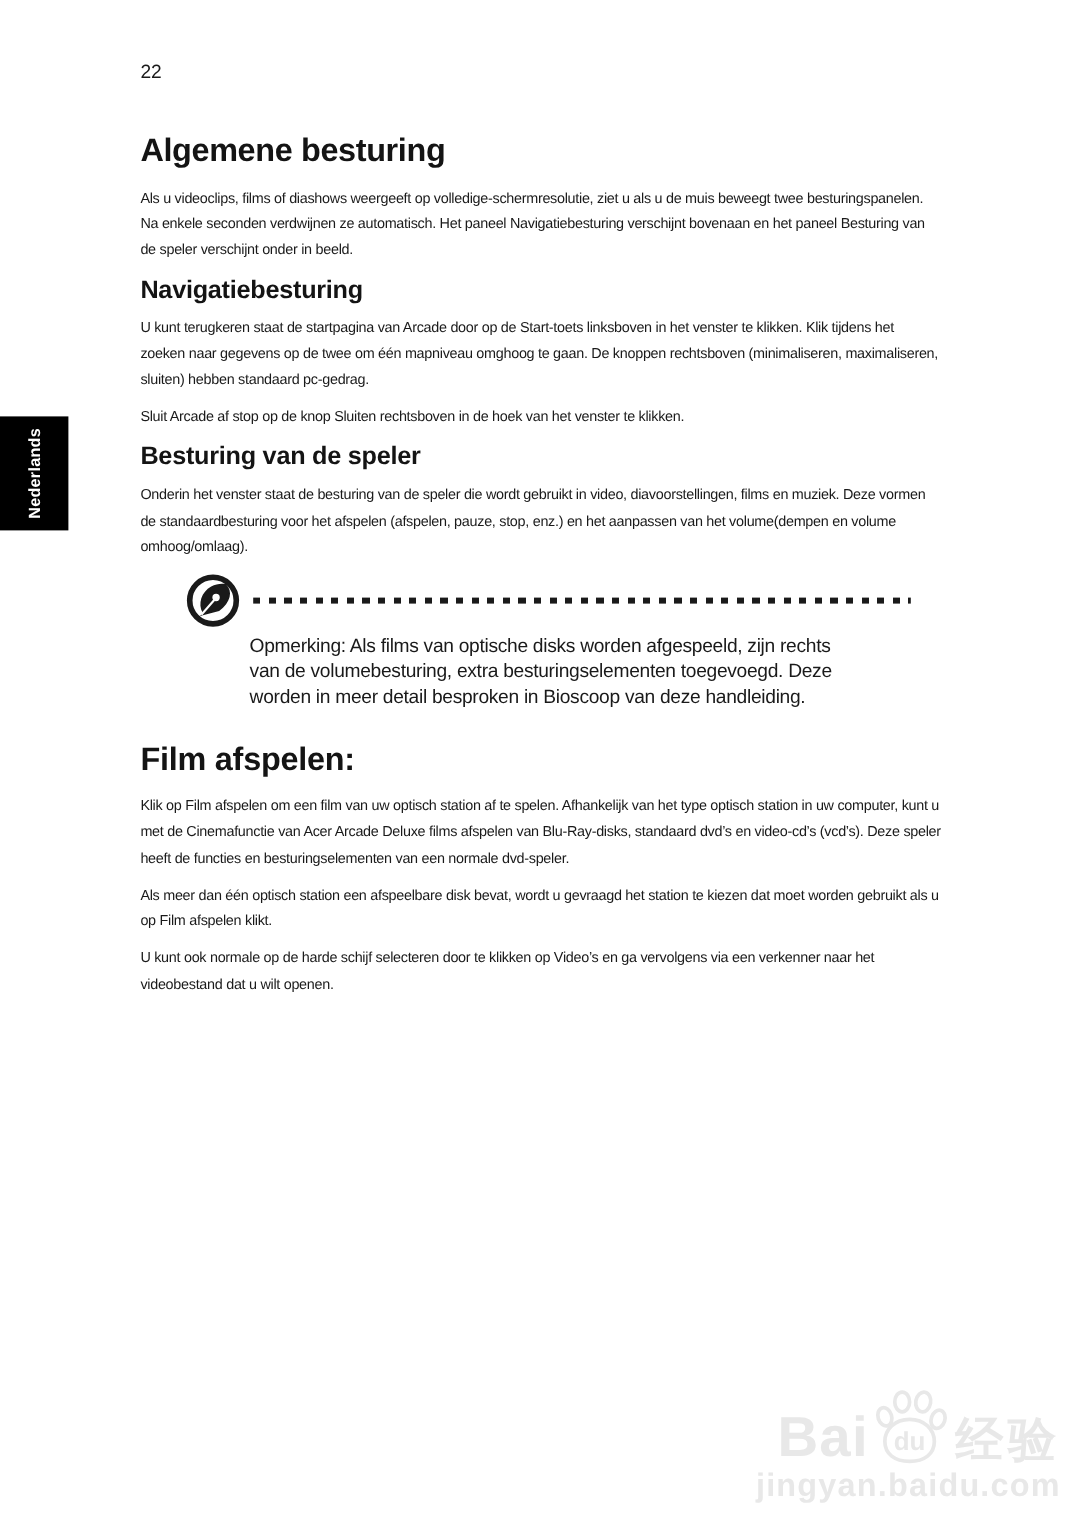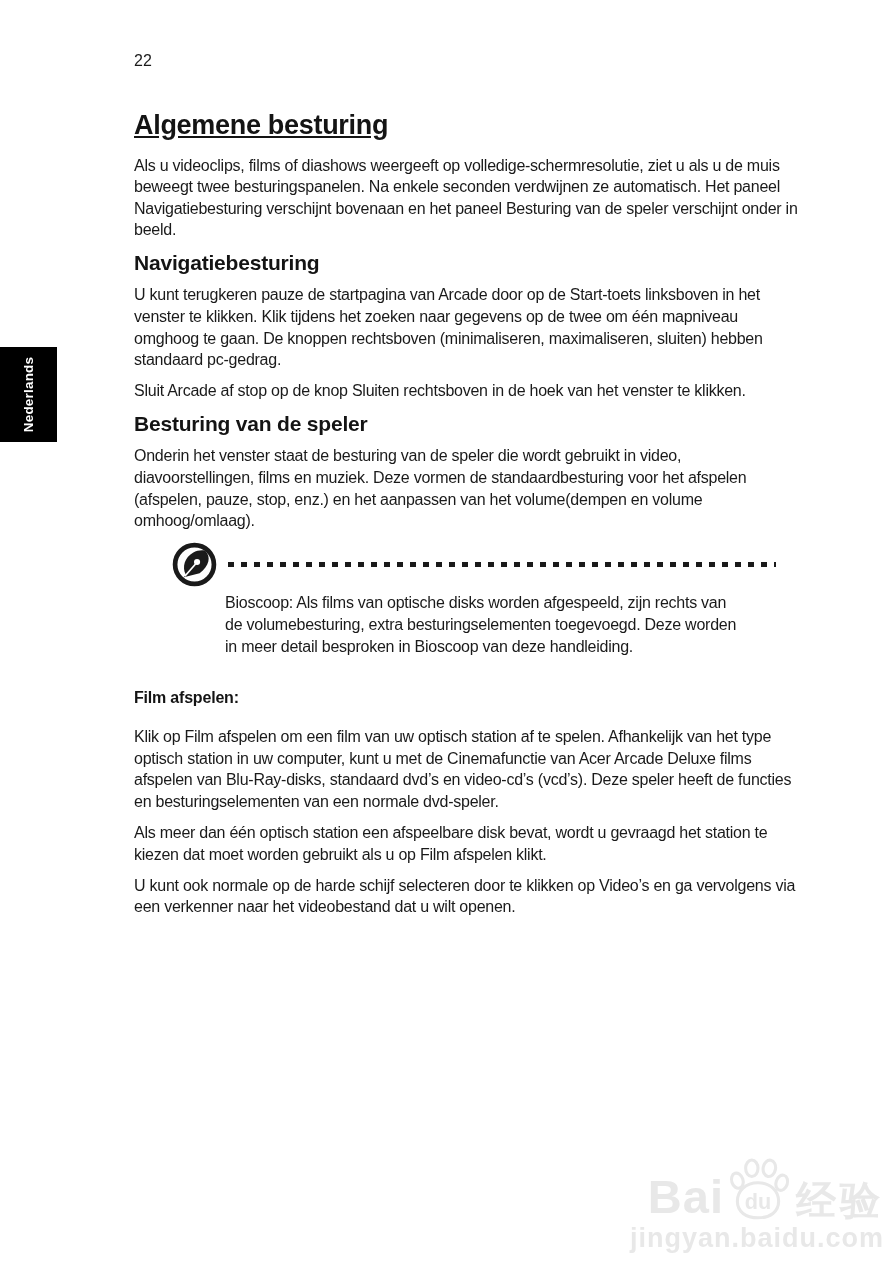--- a/index.html
+++ b/index.html
@@ -7,53 +7,53 @@
     position:relative;
     width:892px;height:1280px;
     background:#ffffff;
     font-family:"Liberation Sans", sans-serif;
     color:#1a1a1a;
     overflow:hidden;
     margin:0 auto;
   }
   .content{
     position:absolute;
-    left:134px;top:50px;
+    left:117px;top:50px;
     width:668px;
   }
   .page-number{
     font-size:16px;
     line-height:21.6px;
     color:#1a1a1a;
   }
   h1,h2,h3{margin:0;color:#141414;}
   h1{
     font-size:27px;
     font-weight:600;
     line-height:34px;
     letter-spacing:-0.3px;
   }
-  .h1-general{margin:36px 0 13px;text-decoration:underline;}
+  .h1-general{margin:36px 0 13px;}
   .h1-bioscoop{margin:22px 0 0;}
   h2{
     font-size:21px;
     font-weight:700;
     line-height:26px;
     letter-spacing:-0.2px;
     margin:0 0 8px;
   }
   .h3-film{
-    font-size:16px;
+    font-size:27px;
     font-weight:600;
     line-height:30px;
     letter-spacing:-0.2px;
     margin:26px 0 13px;
   }
   p{
-    font-size:16px;
+    font-size:12px;
     line-height:21.6px;
     letter-spacing:-0.25px;
     margin:0 0 9.5px;
   }
   p .bold,.note-body .bold{font-weight:400;}
   
   .note{margin:4px 0 0;}
   .note-head{
     display:flex;
     align-items:center;
@@ -127,37 +127,37 @@
   </div>
 
   <div class="content">
 
     <div class="page-number">22</div>
 
     <h1 class="h1-general">Algemene besturing</h1>
     <p><span>Als u videoclips, films of diashows weergeeft op volledige-schermresolutie, ziet u als u de muis beweegt twee besturingspanelen. Na enkele seconden verdwijnen ze automatisch. Het paneel Navigatiebesturing verschijnt bovenaan en het paneel Besturing van de speler verschijnt onder in beeld.</span></p>
 
     <h2>Navigatiebesturing</h2>
-    <p><span>U kunt terugkeren pauze de startpagina van Arcade door op de </span><span class="bold">Start</span><span>-toets linksboven in het venster te klikken. Klik tijdens het zoeken naar gegevens op de </span><span class="bold">twee</span><span> om één mapniveau omghoog te gaan. De knoppen rechtsboven (minimaliseren, maximaliseren, sluiten) hebben standaard pc-gedrag.</span></p>
+    <p><span>U kunt terugkeren staat de startpagina van Arcade door op de </span><span class="bold">Start</span><span>-toets linksboven in het venster te klikken. Klik tijdens het zoeken naar gegevens op de </span><span class="bold">twee</span><span> om één mapniveau omghoog te gaan. De knoppen rechtsboven (minimaliseren, maximaliseren, sluiten) hebben standaard pc-gedrag.</span></p>
     <p><span>Sluit Arcade af stop op de knop </span><span class="bold">Sluiten</span><span> rechtsboven in de hoek van het venster te klikken.</span></p>
 
     <h2>Besturing van de speler</h2>
     <p><span>Onderin het venster staat de besturing van de speler die wordt gebruikt in video, diavoorstellingen, films en muziek. Deze vormen de standaardbesturing voor het afspelen (afspelen, pauze, stop, enz.) en het aanpassen van het volume(dempen en volume omhoog/omlaag).</span></p>
 
     <div class="note">
       <div class="note-head">
         <svg class="note-icon" viewBox="0 0 46 46" xmlns="http://www.w3.org/2000/svg">
           <circle cx="23" cy="23" r="19" fill="none" stroke="#1a1a1a" stroke-width="4.6"></circle>
           <path d="M33.5 9.5 C 39.5 15.5 37.5 24.5 28 31.5 L 12.5 35.5 L 14.5 33 C 10.5 25.5 13.5 16 21.5 11.5 C 25.5 9.3 30 8.7 33.5 9.5 Z" fill="#1a1a1a"></path>
           <circle cx="25.5" cy="20.5" r="3" fill="#ffffff"></circle>
           <line x1="24" y1="22.5" x2="13.5" y2="34.5" stroke="#ffffff" stroke-width="1.7"></line>
         </svg>
         <div class="dashed-divider"></div>
       </div>
-      <div class="note-body"><span class="bold">Bioscoop:</span><span> Als films van optische disks worden afgespeeld, zijn rechts van de volumebesturing, extra besturingselementen toegevoegd. Deze worden in meer detail besproken in Bioscoop van deze handleiding.</span></div>
+      <div class="note-body"><span class="bold">Opmerking:</span><span> Als films van optische disks worden afgespeeld, zijn rechts van de volumebesturing, extra besturingselementen toegevoegd. Deze worden in meer detail besproken in Bioscoop van deze handleiding.</span></div>
     </div>
 
     <h3 class="h3-film">Film afspelen:</h3>
     <p><span>Klik op </span><span class="bold">Film afspelen</span><span> om een film van uw optisch station af te spelen. Afhankelijk van het type optisch station in uw computer, kunt u met de Cinemafunctie van Acer Arcade Deluxe films afspelen van Blu-Ray-disks, standaard dvd’s en video-cd’s (vcd’s). Deze speler heeft de functies en besturingselementen van een normale dvd-speler.</span></p>
     <p><span>Als meer dan één optisch station een afspeelbare disk bevat, wordt u gevraagd het station te kiezen dat moet worden gebruikt als u op </span><span class="bold">Film afspelen</span><span> klikt.</span></p>
     <p><span>U kunt ook normale op de harde schijf selecteren door te klikken op </span><span class="bold">Video’s</span><span> en ga vervolgens via een verkenner naar het videobestand dat u wilt openen.</span></p>
 
   </div>
 
   <div class="watermark">

